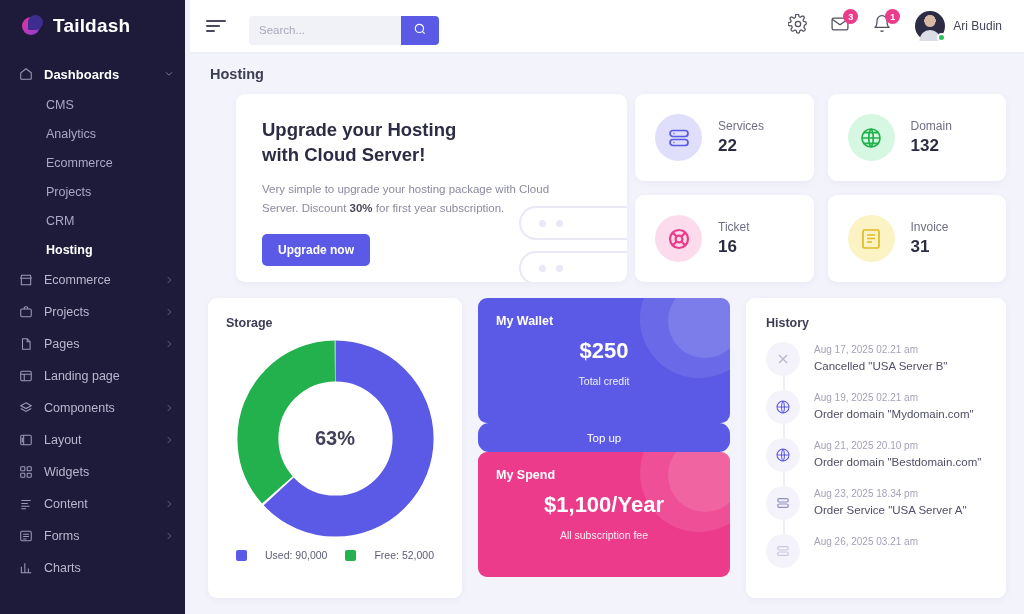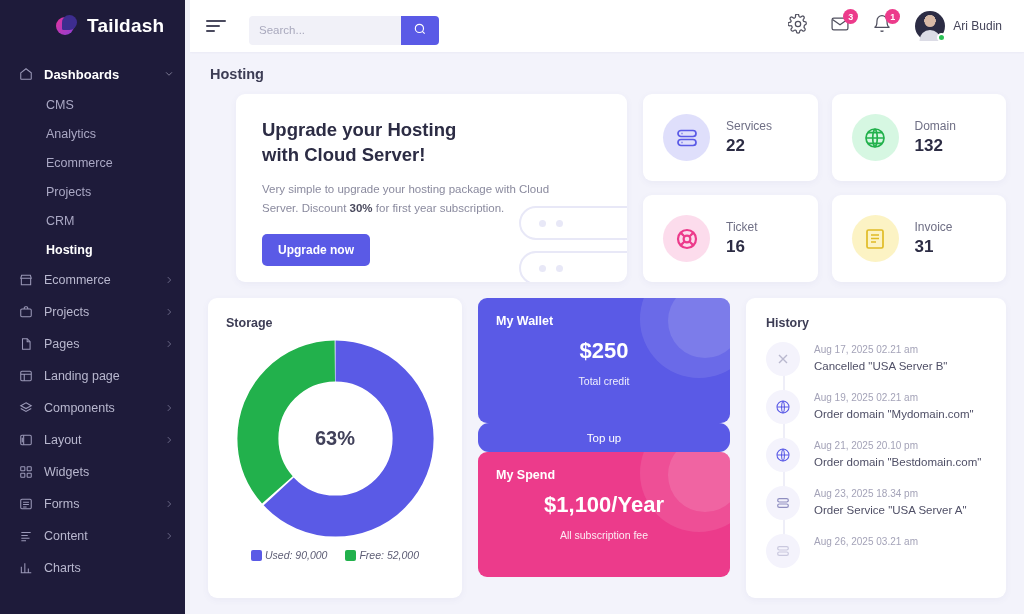--- a/index.html
+++ b/index.html
@@ -18,21 +18,21 @@
     flex: 0 0 190px;
     position: relative;
     overflow: hidden;
   }
   .sidebar-scroll-track {
     position: absolute; right: 0; top: 0; width: 5px; height: 614px;
     background: #f0f0f8;
   }
   .logo-row {
     height: 52px; display: flex; align-items: center; gap: 9px;
-    padding-left: 56px;
+    padding-left: 22px;
   }
   .logo-mark {
     width: 22px; height: 22px; position: relative; flex: none;
   }
   .logo-mark .c1 {
     position: absolute; left: 0; top: 2px; width: 18px; height: 18px;
     border-radius: 50%;
     background: linear-gradient(135deg,#e5339b,#8b3fd6);
   }
   .logo-mark .c2 {
@@ -119,21 +119,21 @@
   .avatar .body { position:absolute; left:50%; bottom:0; transform:translateX(-50%); width:21px; height:11px; border-radius:11px 11px 0 0; background:#dcdce6;}
   .avatar .dot {
     position: absolute; right: -1px; bottom: -1px; width: 9px; height: 9px;
     border-radius: 50%; background: #2bc155; border: 2px solid #fff;
   }
   .profile-name { font-size: 12px; color: #45455a; white-space: nowrap; }
 
   .content { flex: 1; overflow: hidden; padding: 14px 18px 0 18px; }
   .page-title { font-size: 14.5px; color: #3d3d55; font-weight: bold; margin: 0 0 12px 2px; }
 
-  .row1 { display: flex; gap: 16px; padding-left: 28px; }
+  .row1 { display: flex; gap: 8px; padding-left: 28px; }
   .banner {
     flex: 0 0 391px; height: 188px; background: #fff; border-radius: 9px;
     position: relative; overflow: hidden;
     box-shadow: 0 2px 7px rgba(90,90,150,.06);
     padding: 24px 26px;
   }
   .banner h2 { font-size: 18.5px; line-height: 1.35; color: #2c2c44; font-weight: bold; }
   .banner p { margin-top: 12px; font-size: 11.5px; line-height: 1.62; color: #8a8a9e; max-width: 312px; }
   .banner p b { color: #4a4a5e; }
   .upgrade-btn {
@@ -172,21 +172,21 @@
   .storage-card { flex: 0 0 254px; height: 300px; padding: 18px 18px 0 18px; }
   .card-title { font-size: 12.5px; font-weight: bold; color: #3d3d55; }
   .donut-wrap { margin-top: 6px; display: flex; justify-content: center; }
   .donut { position: relative; width: 205px; height: 205px; }
   .donut svg { width: 205px; height: 205px; display: block; transform: rotate(-90deg); }
   .donut .center {
     position: absolute; inset: 0; display: flex; align-items: center; justify-content: center;
     font-size: 20px; font-weight: bold; color: #41415a;
   }
   .legend { display: flex; justify-content: center; gap: 18px; margin-top: 8px; }
-  .legend-item { display: flex; align-items: center; gap: 3px; font-size: 10.5px; color: #5c5c74; font-style: italic; }
+  .legend-item { display: flex; align-items: center; gap: 18px; font-size: 10.5px; color: #5c5c74; }
   .legend-item .sw { width: 11px; height: 11px; border-radius: 2px; display: block; }
 
   .wallet-col { flex: 0 0 252px; display: flex; flex-direction: column; }
   .wallet-card {
     height: 125px; border-radius: 9px; position: relative; overflow: hidden;
     padding: 16px 18px; color: #fff;
   }
   .wallet-card.blue { background: #5a5ae6; }
   .wallet-card.pink { background: #ec3b8b; }
   .wallet-card .bub1 {
@@ -361,39 +361,39 @@
               <rect x="3" y="14" width="7" height="7" rx="1"></rect>
               <rect x="14" y="14" width="7" height="7" rx="1"></rect>
             </svg>
         </span>
         <span class="lbl">Widgets</span>
       </div>
 
       <div class="nav-item">
         <span class="ico">
           <svg viewBox="0 0 24 24" fill="none" stroke="currentColor" stroke-width="1.8">
+              <path d="M4 6h16M4 11h11M4 16h14M4 20h8"></path>
+            </svg>
+        </span>
+        <span class="lbl">Content</span>
+        <span class="chev">
+            <svg viewBox="0 0 24 24" fill="none" stroke="#9b99b8" stroke-width="2.4">
+              <path d="M9 5l7 7-7 7"></path>
+            </svg>
+          </span>
+      </div>
+
+      <div class="nav-item">
+        <span class="ico">
+          <svg viewBox="0 0 24 24" fill="none" stroke="currentColor" stroke-width="1.8">
               <rect x="3" y="4" width="18" height="16" rx="2"></rect>
               <path d="M7 9h10M7 13h10M7 17h6"></path>
             </svg>
         </span>
         <span class="lbl">Forms</span>
-        <span class="chev">
-            <svg viewBox="0 0 24 24" fill="none" stroke="#9b99b8" stroke-width="2.4">
-              <path d="M9 5l7 7-7 7"></path>
-            </svg>
-          </span>
-      </div>
-
-      <div class="nav-item">
-        <span class="ico">
-          <svg viewBox="0 0 24 24" fill="none" stroke="currentColor" stroke-width="1.8">
-              <path d="M4 6h16M4 11h11M4 16h14M4 20h8"></path>
-            </svg>
-        </span>
-        <span class="lbl">Content</span>
         <span class="chev">
             <svg viewBox="0 0 24 24" fill="none" stroke="#9b99b8" stroke-width="2.4">
               <path d="M9 5l7 7-7 7"></path>
             </svg>
           </span>
       </div>
 
       <div class="nav-item">
         <span class="ico">
           <svg viewBox="0 0 24 24" fill="none" stroke="currentColor" stroke-width="1.8">

